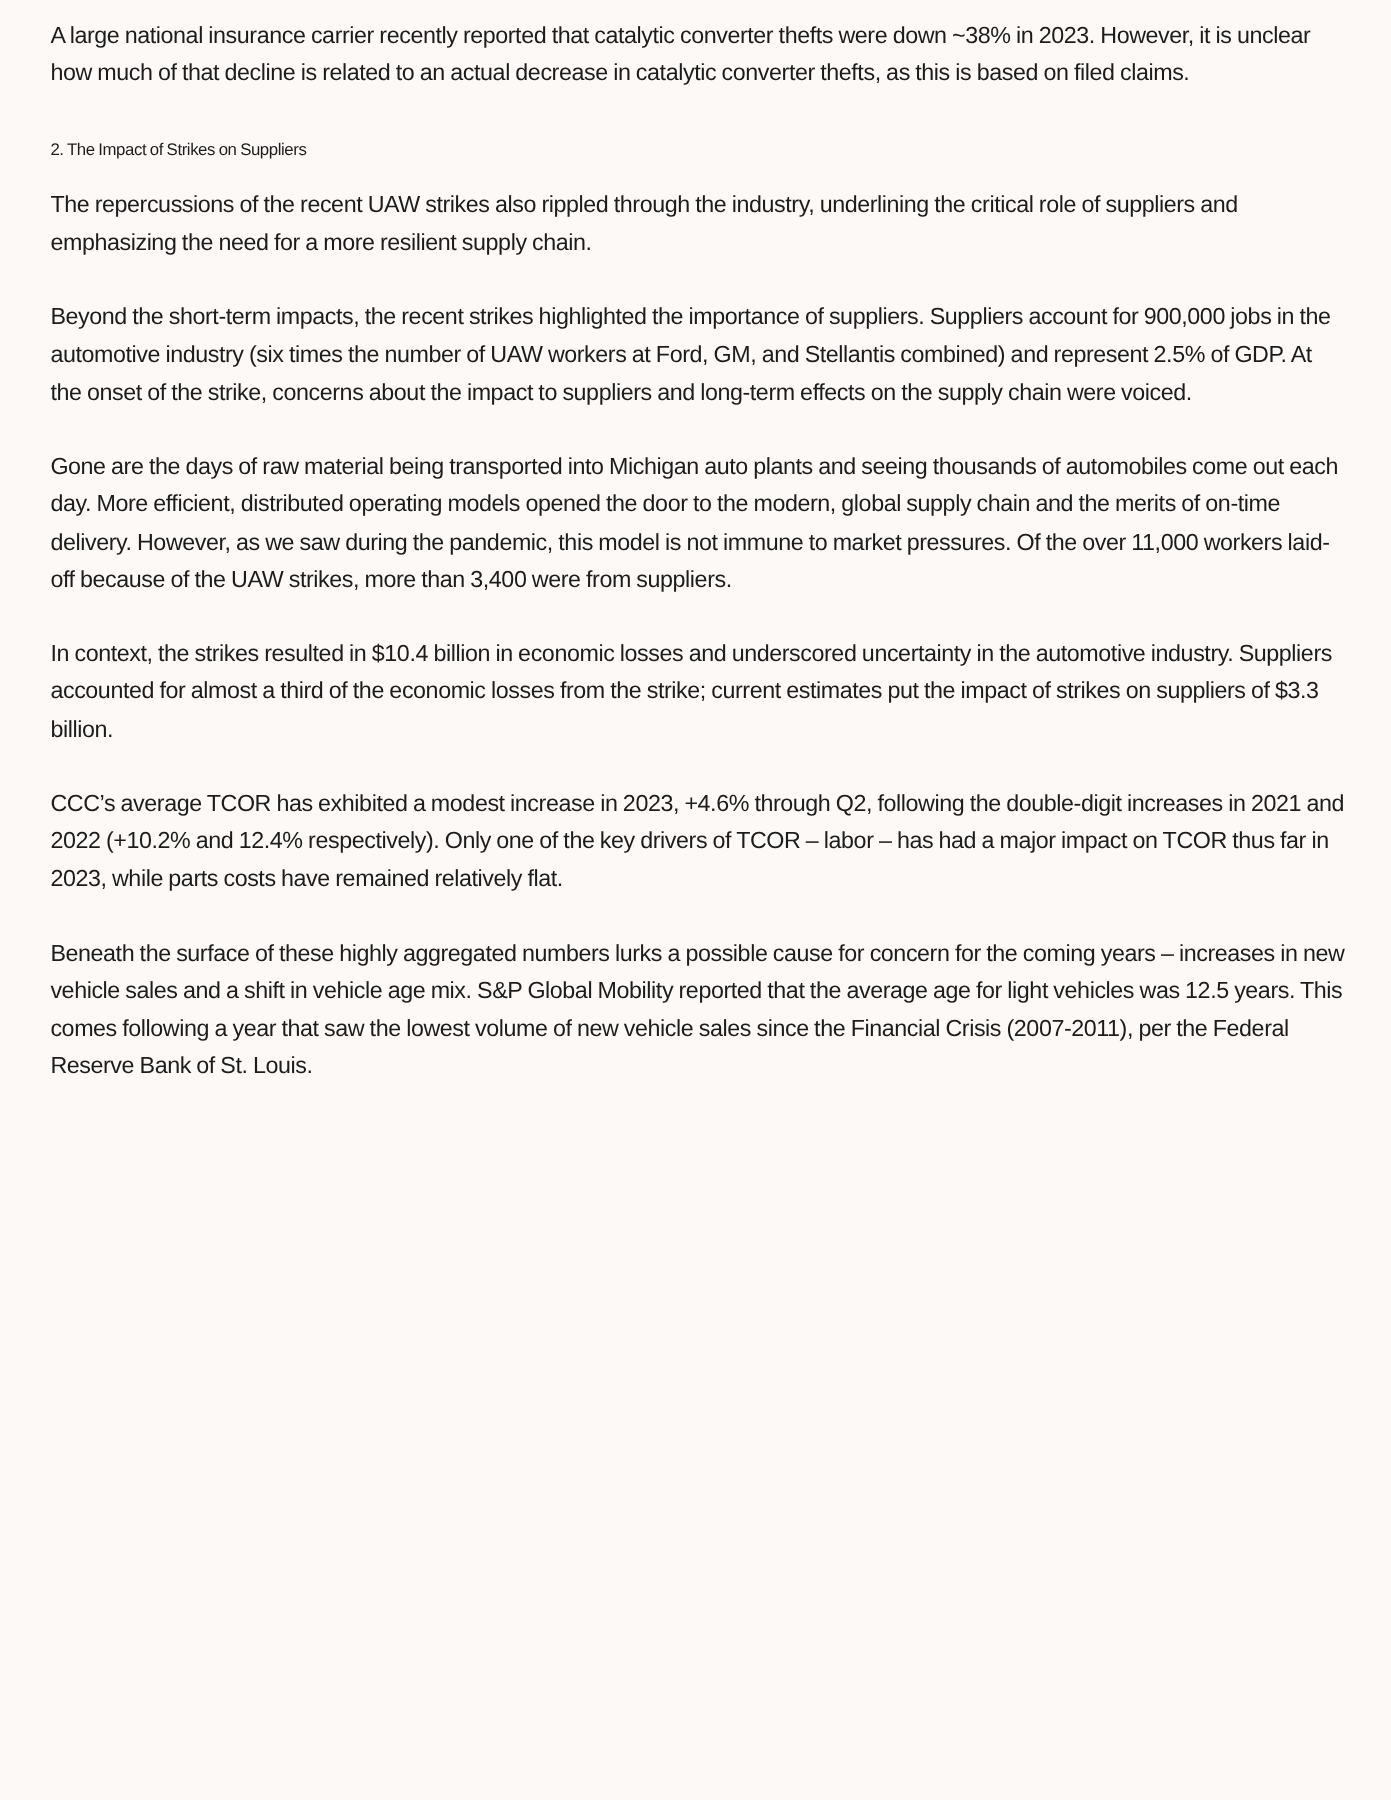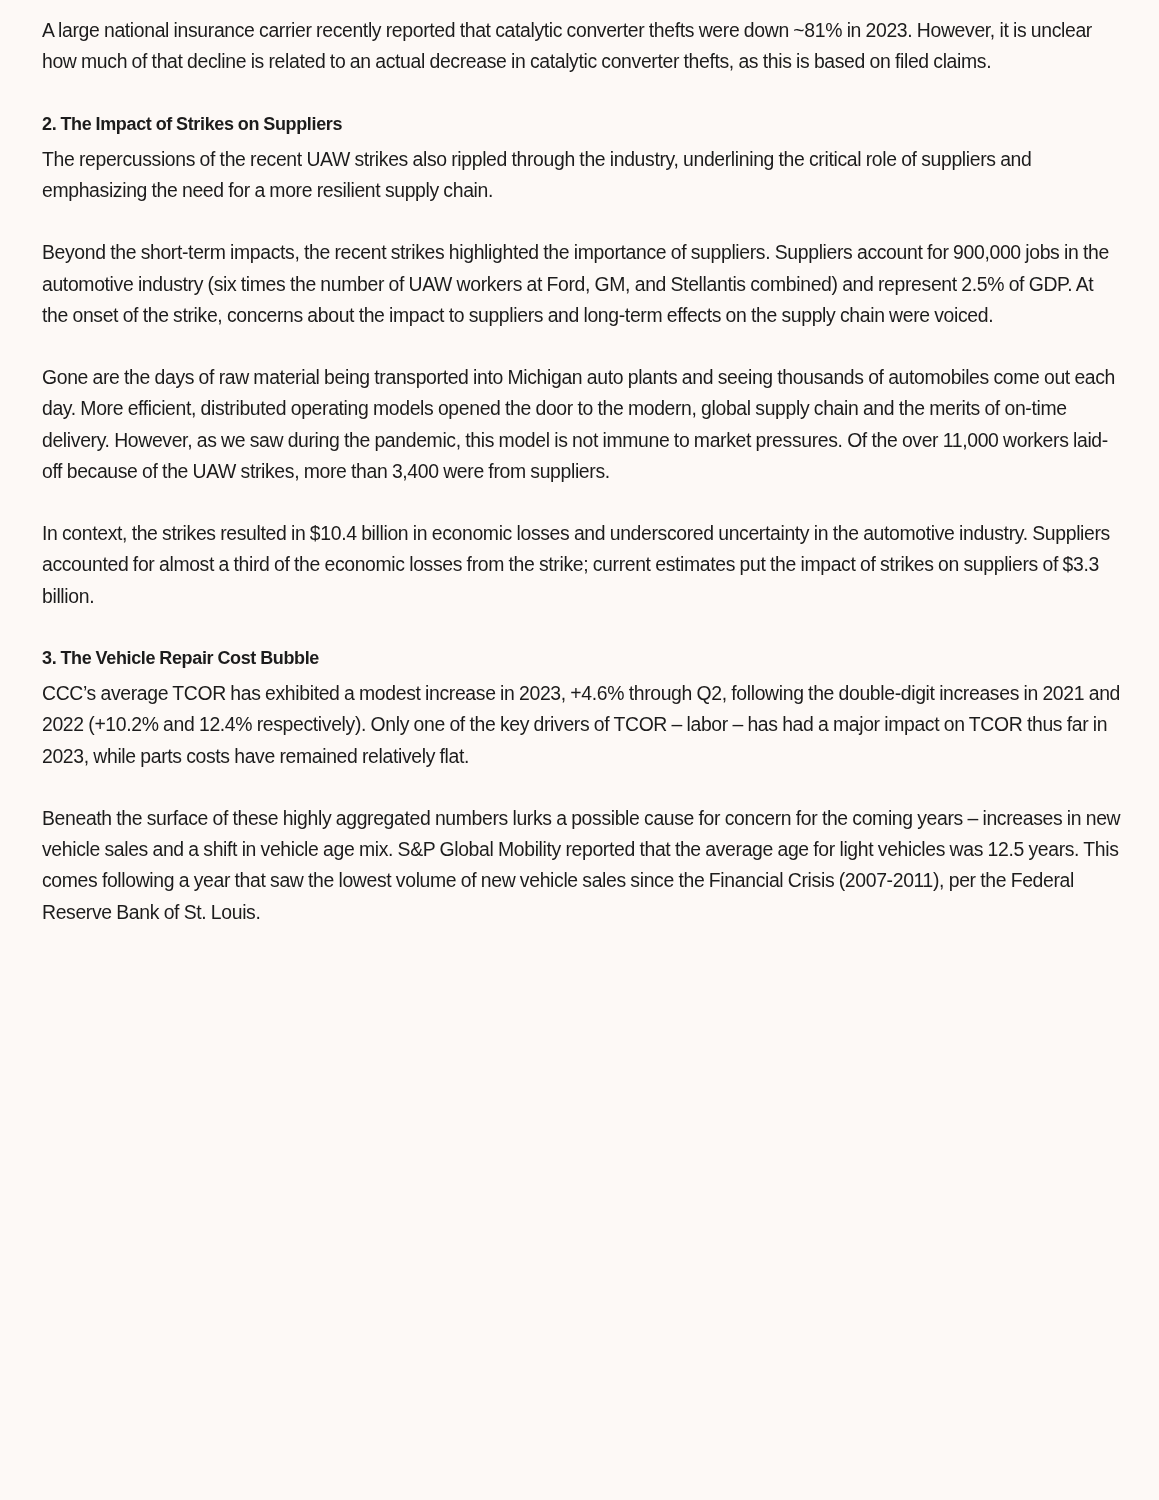--- a/index.html
+++ b/index.html
@@ -23,38 +23,37 @@
       line-height: 31.2px;
       color: #1c1c1c;
       letter-spacing: -0.35px;
       word-spacing: -0.5px;
     }
     .doc p {
       margin: 0 0 31.2px 0;
     }
     .doc h2 {
       margin: 0;
-      font-size: 18px;
-      font-weight: bold;
+      font-size: 14px;
+      font-weight: normal;
       line-height: 31.2px;
     }
-    .section-heading + p { margin-top: 4px; }
+    .section-heading + p { margin-top: 16px; }
   </style>
 </head>
 <body>
 
 <div class="doc">
-  <p>A large national insurance carrier recently reported that catalytic converter thefts were down ~81% in 2023. However, it is unclear how much of that decline is related to an actual decrease in catalytic converter thefts, as this is based on filed claims.</p>
+  <p>A large national insurance carrier recently reported that catalytic converter thefts were down ~38% in 2023. However, it is unclear how much of that decline is related to an actual decrease in catalytic converter thefts, as this is based on filed claims.</p>
 
   <section>
     <h2 class="section-heading">2. The Impact of Strikes on Suppliers</h2>
     <p>The repercussions of the recent UAW strikes also rippled through the industry, underlining the critical role of suppliers and emphasizing the need for a more resilient supply chain.</p>
     <p>Beyond the short-term impacts, the recent strikes highlighted the importance of suppliers. Suppliers account for 900,000 jobs in the automotive industry (six times the number of UAW workers at Ford, GM, and Stellantis combined) and represent 2.5% of GDP. At the onset of the strike, concerns about the impact to suppliers and long-term effects on the supply chain were voiced.</p>
     <p>Gone are the days of raw material being transported into Michigan auto plants and seeing thousands of automobiles come out each day. More efficient, distributed operating models opened the door to the modern, global supply chain and the merits of on-time delivery. However, as we saw during the pandemic, this model is not immune to market pressures. Of the over 11,000 workers laid-off because of the UAW strikes, more than 3,400 were from suppliers.</p>
     <p>In context, the strikes resulted in $10.4 billion in economic losses and underscored uncertainty in the automotive industry. Suppliers accounted for almost a third of the economic losses from the strike; current estimates put the impact of strikes on suppliers of $3.3 billion.</p>
   </section>
 
   <section>
-    <h2 class="section-heading">3. The Vehicle Repair Cost Bubble</h2>
     <p>CCC’s average TCOR has exhibited a modest increase in 2023, +4.6% through Q2, following the double-digit increases in 2021 and 2022 (+10.2% and 12.4% respectively). Only one of the key drivers of TCOR – labor – has had a major impact on TCOR thus far in 2023, while parts costs have remained relatively flat.</p>
     <p>Beneath the surface of these highly aggregated numbers lurks a possible cause for concern for the coming years – increases in new vehicle sales and a shift in vehicle age mix. S&amp;P Global Mobility reported that the average age for light vehicles was 12.5 years. This comes following a year that saw the lowest volume of new vehicle sales since the Financial Crisis (2007-2011), per the Federal Reserve Bank of St. Louis.</p>
   </section>
 </div>
 
 </body></html>

